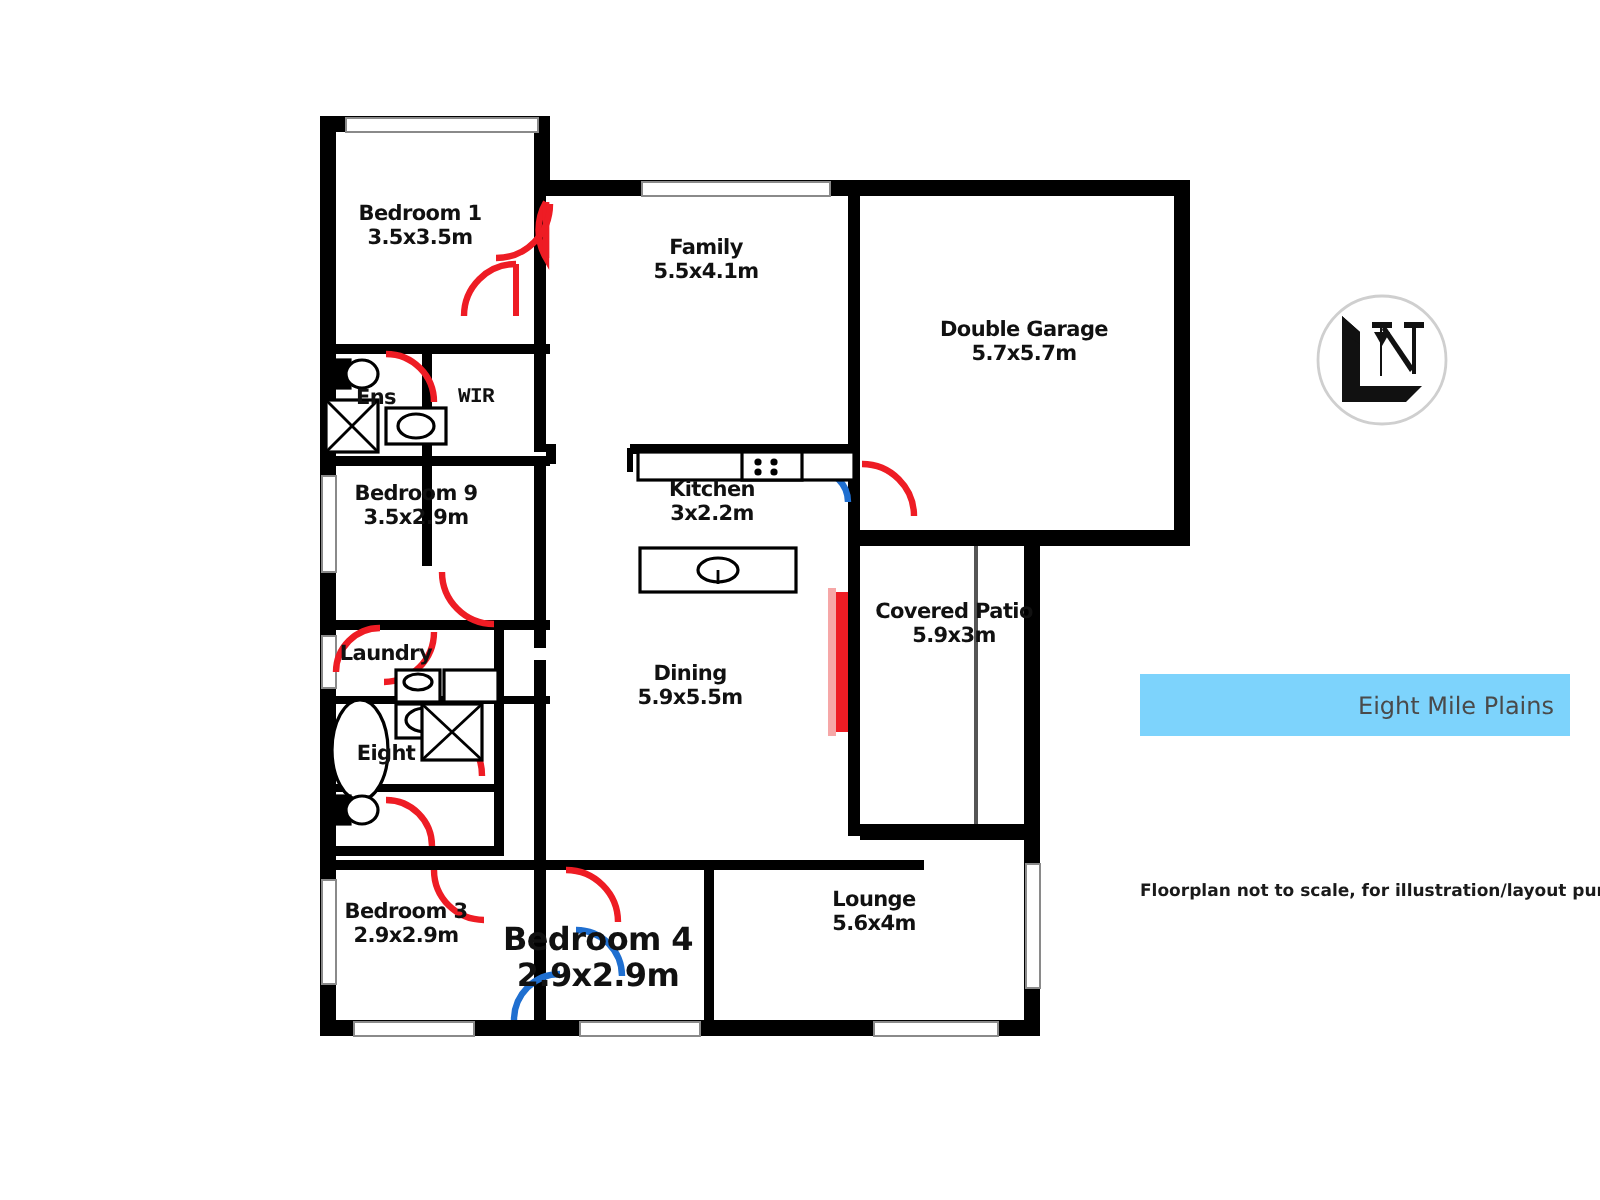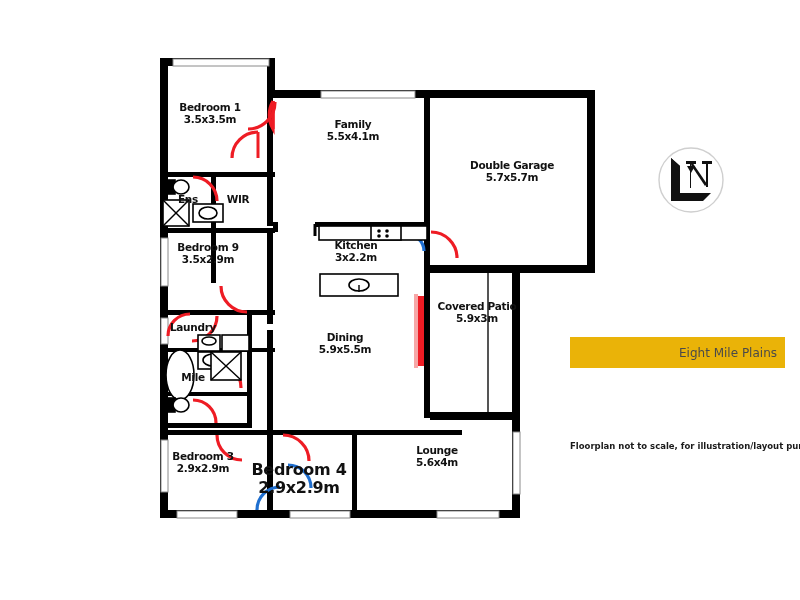--- a/index.html
+++ b/index.html
@@ -12,21 +12,21 @@
              font-weight:bold;line-height:1.15;letter-spacing:-0.3px;
              -webkit-font-smoothing:antialiased;}
   .rl-name{display:block;}
   .rl-dim{display:block;}
   
   #brand{position:absolute;left:545px;top:328px;width:215px;}
   #brandwordmark{font-family:"DejaVu Sans","Liberation Sans",sans-serif;
       font-weight:bold;font-style:italic;font-size:33px;color:#5b5b5b;
       letter-spacing:-1px;line-height:1;white-space:nowrap;}
   #brandtm{font-size:9px;font-style:normal;font-weight:bold;vertical-align:super;}
-  #brandbar{margin-top:9px;height:31px;background:#eab308;position:relative;}
+  #brandbar{margin-top:9px;height:31px;background:#7dd3fc;position:relative;}
   #brandoffice{position:absolute;right:8px;top:50%;transform:translateY(-50%);
       font-size:12px;color:#4a4a4a;font-family:"DejaVu Sans","Liberation Sans",sans-serif;
       white-space:nowrap;}
   #disclaimer{position:absolute;left:545px;top:441px;width:250px;
       font-size:8.5px;font-weight:bold;color:#1a1a1a;line-height:1.35;
       font-family:"DejaVu Sans","Liberation Sans",sans-serif;}
   #disclaimer div{white-space:nowrap;}
   #compass{position:absolute;left:632px;top:146px;width:68px;height:68px;}
 </style>
 </head>
@@ -220,35 +220,35 @@
 
   <div class="roomlabel" style="left:125px;top:101px;width:120px;font-size:10.5px;">
     <span class="rl-name">Bedroom 1</span>
     <span class="rl-dim">3.5x3.5m</span>
   </div>
 
   <div class="roomlabel" style="left:133px;top:193px;width:60px;font-size:10.5px;">
     <span class="rl-name">Ens</span>
   </div>
 
-  <div class="roomlabel" style="left:183px;top:193px;width:60px;font-size:10.5px;">
+  <div class="roomlabel" style="left:183px;top:193px;width:60px;font-size:10.5px;font-family:Liberation Mono, monospace;">
     <span class="rl-name">WIR</span>
   </div>
 
   <div class="roomlabel" style="left:123px;top:241px;width:120px;font-size:10.5px;">
     <span class="rl-name">Bedroom 9</span>
     <span class="rl-dim">3.5x2.9m</span>
   </div>
 
   <div class="roomlabel" style="left:128px;top:321px;width:80px;font-size:10.5px;">
     <span class="rl-name">Laundry</span>
   </div>
 
   <div class="roomlabel" style="left:140px;top:371px;width:56px;font-size:10.5px;">
-    <span class="rl-name">Mile</span>
+    <span class="rl-name">Eight</span>
   </div>
 
   <div class="roomlabel" style="left:119px;top:450px;width:118px;font-size:10.5px;">
     <span class="rl-name">Bedroom 3</span>
     <span class="rl-dim">2.9x2.9m</span>
   </div>
 
   <div class="roomlabel" style="left:215px;top:461px;width:118px;font-size:16px;">
     <span class="rl-name">Bedroom 4</span>
     <span class="rl-dim">2.9x2.9m</span>

